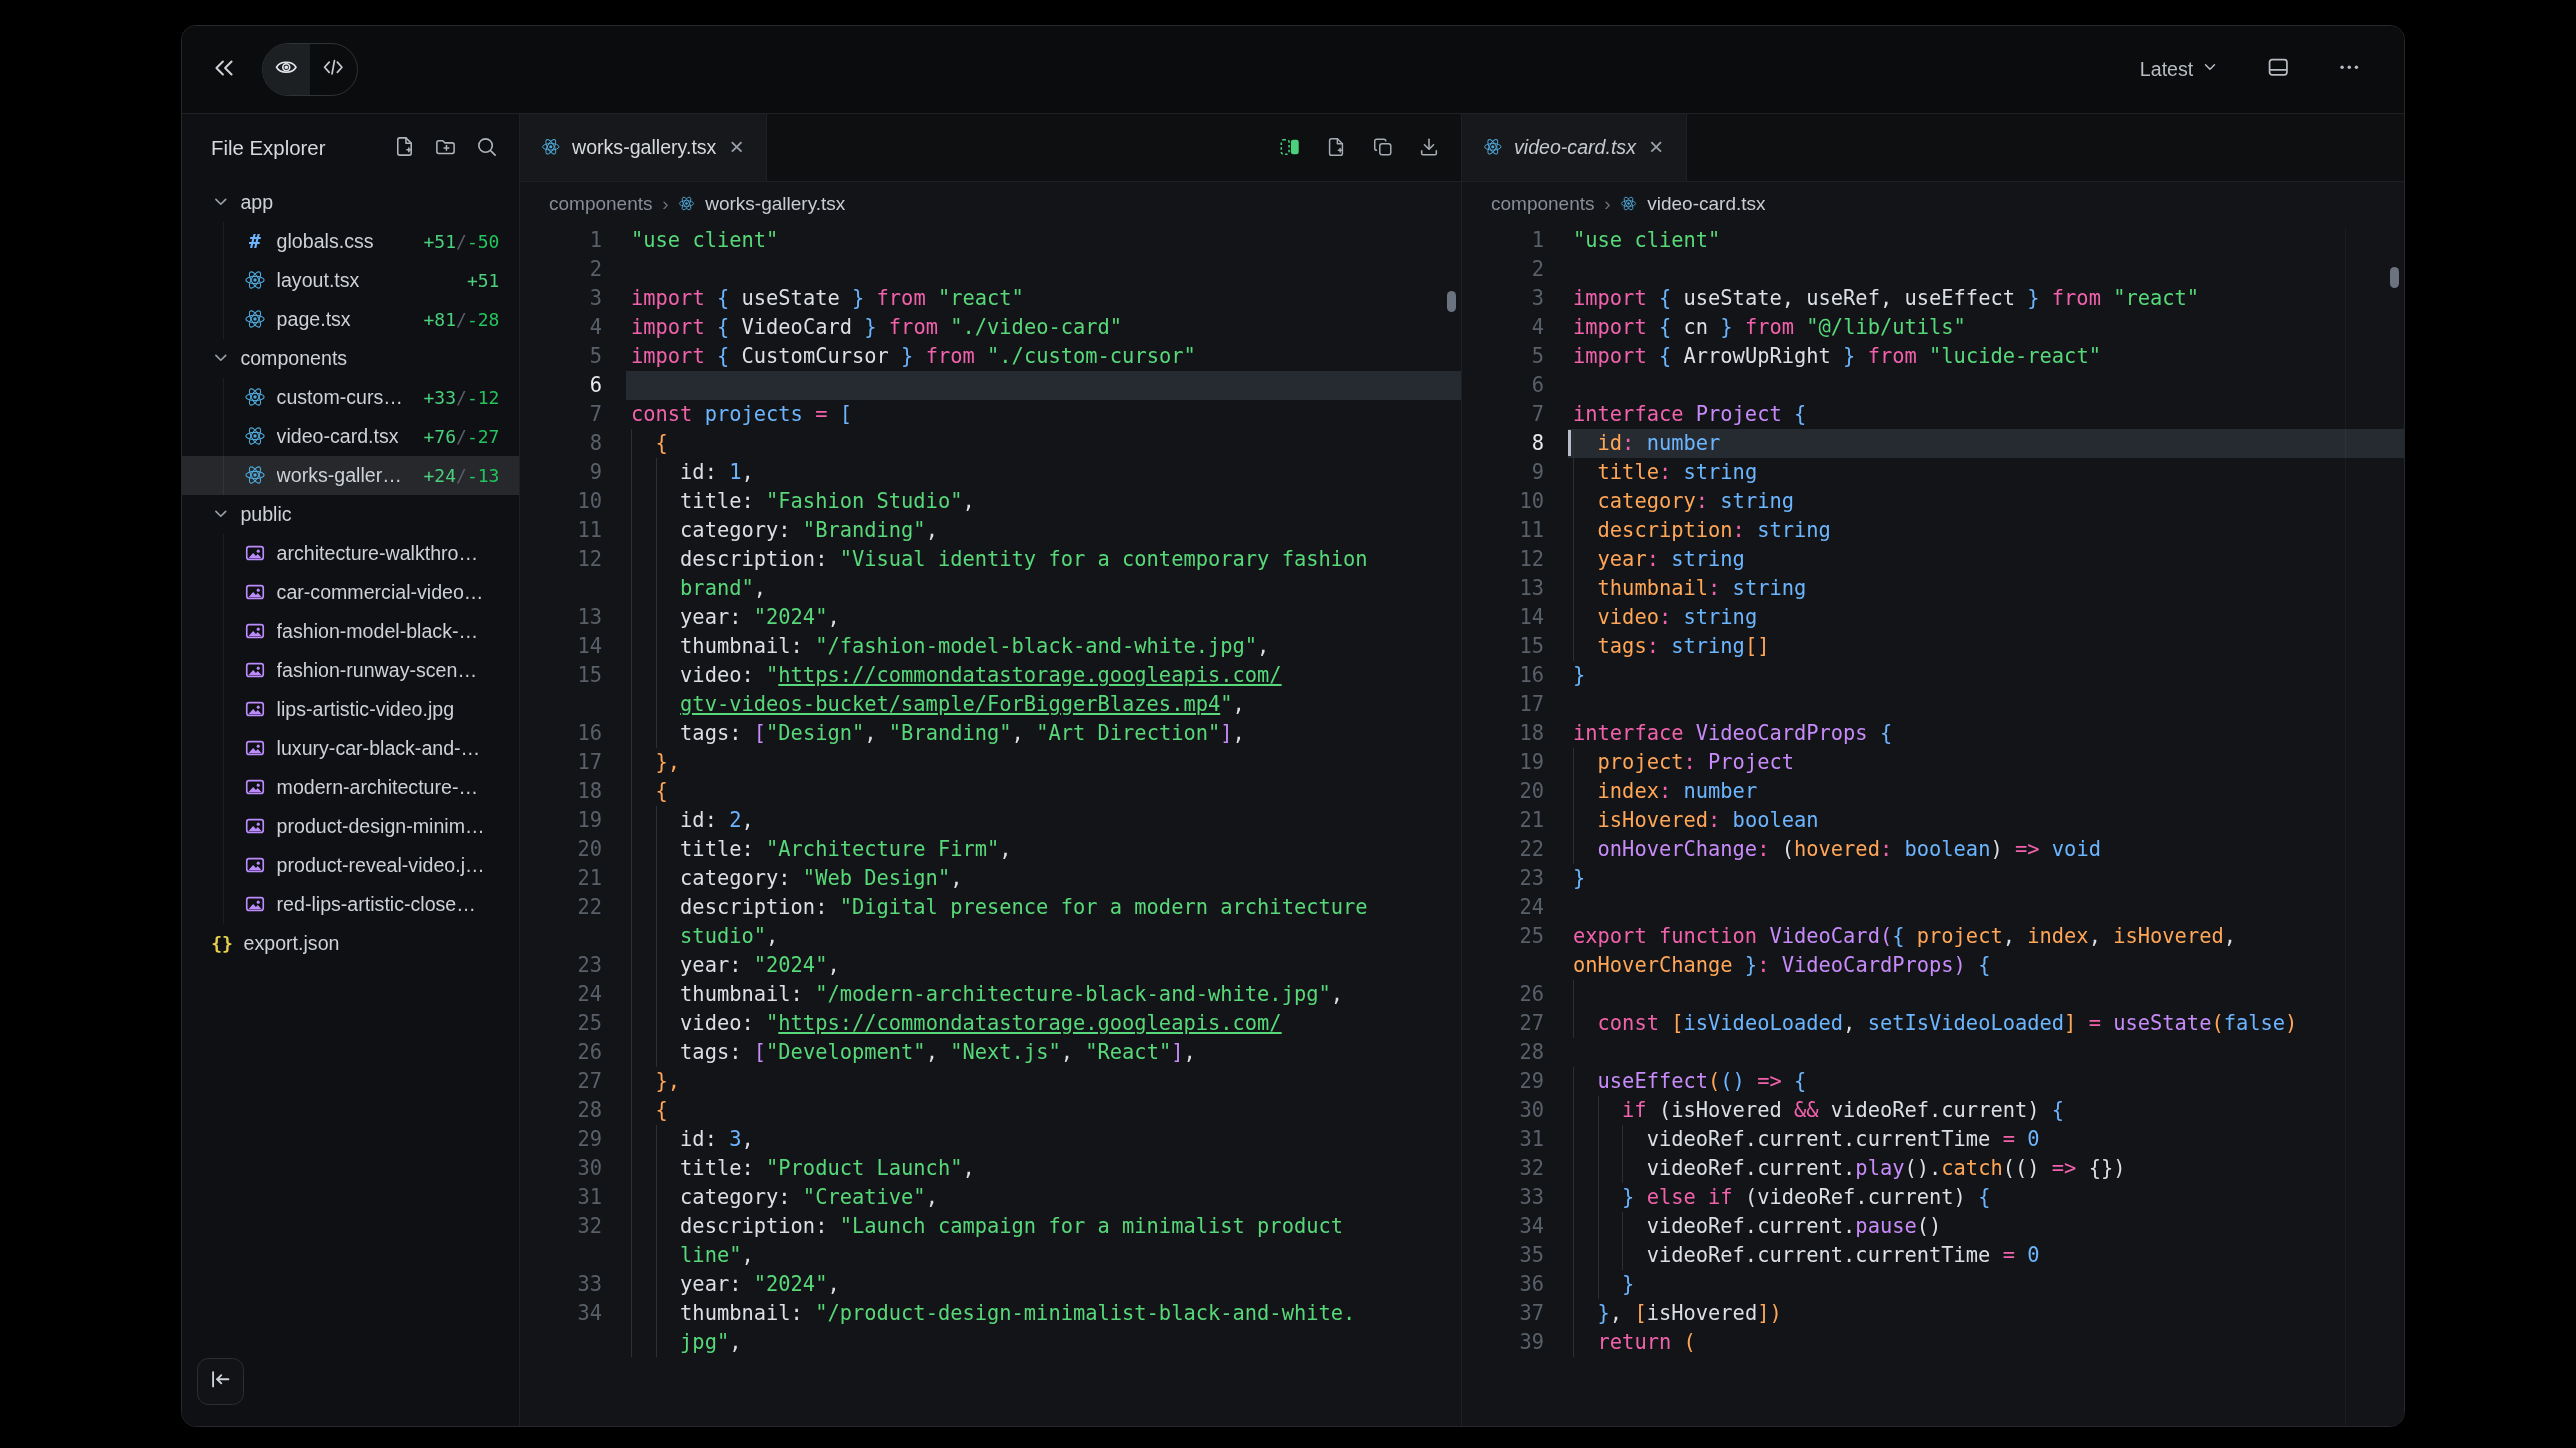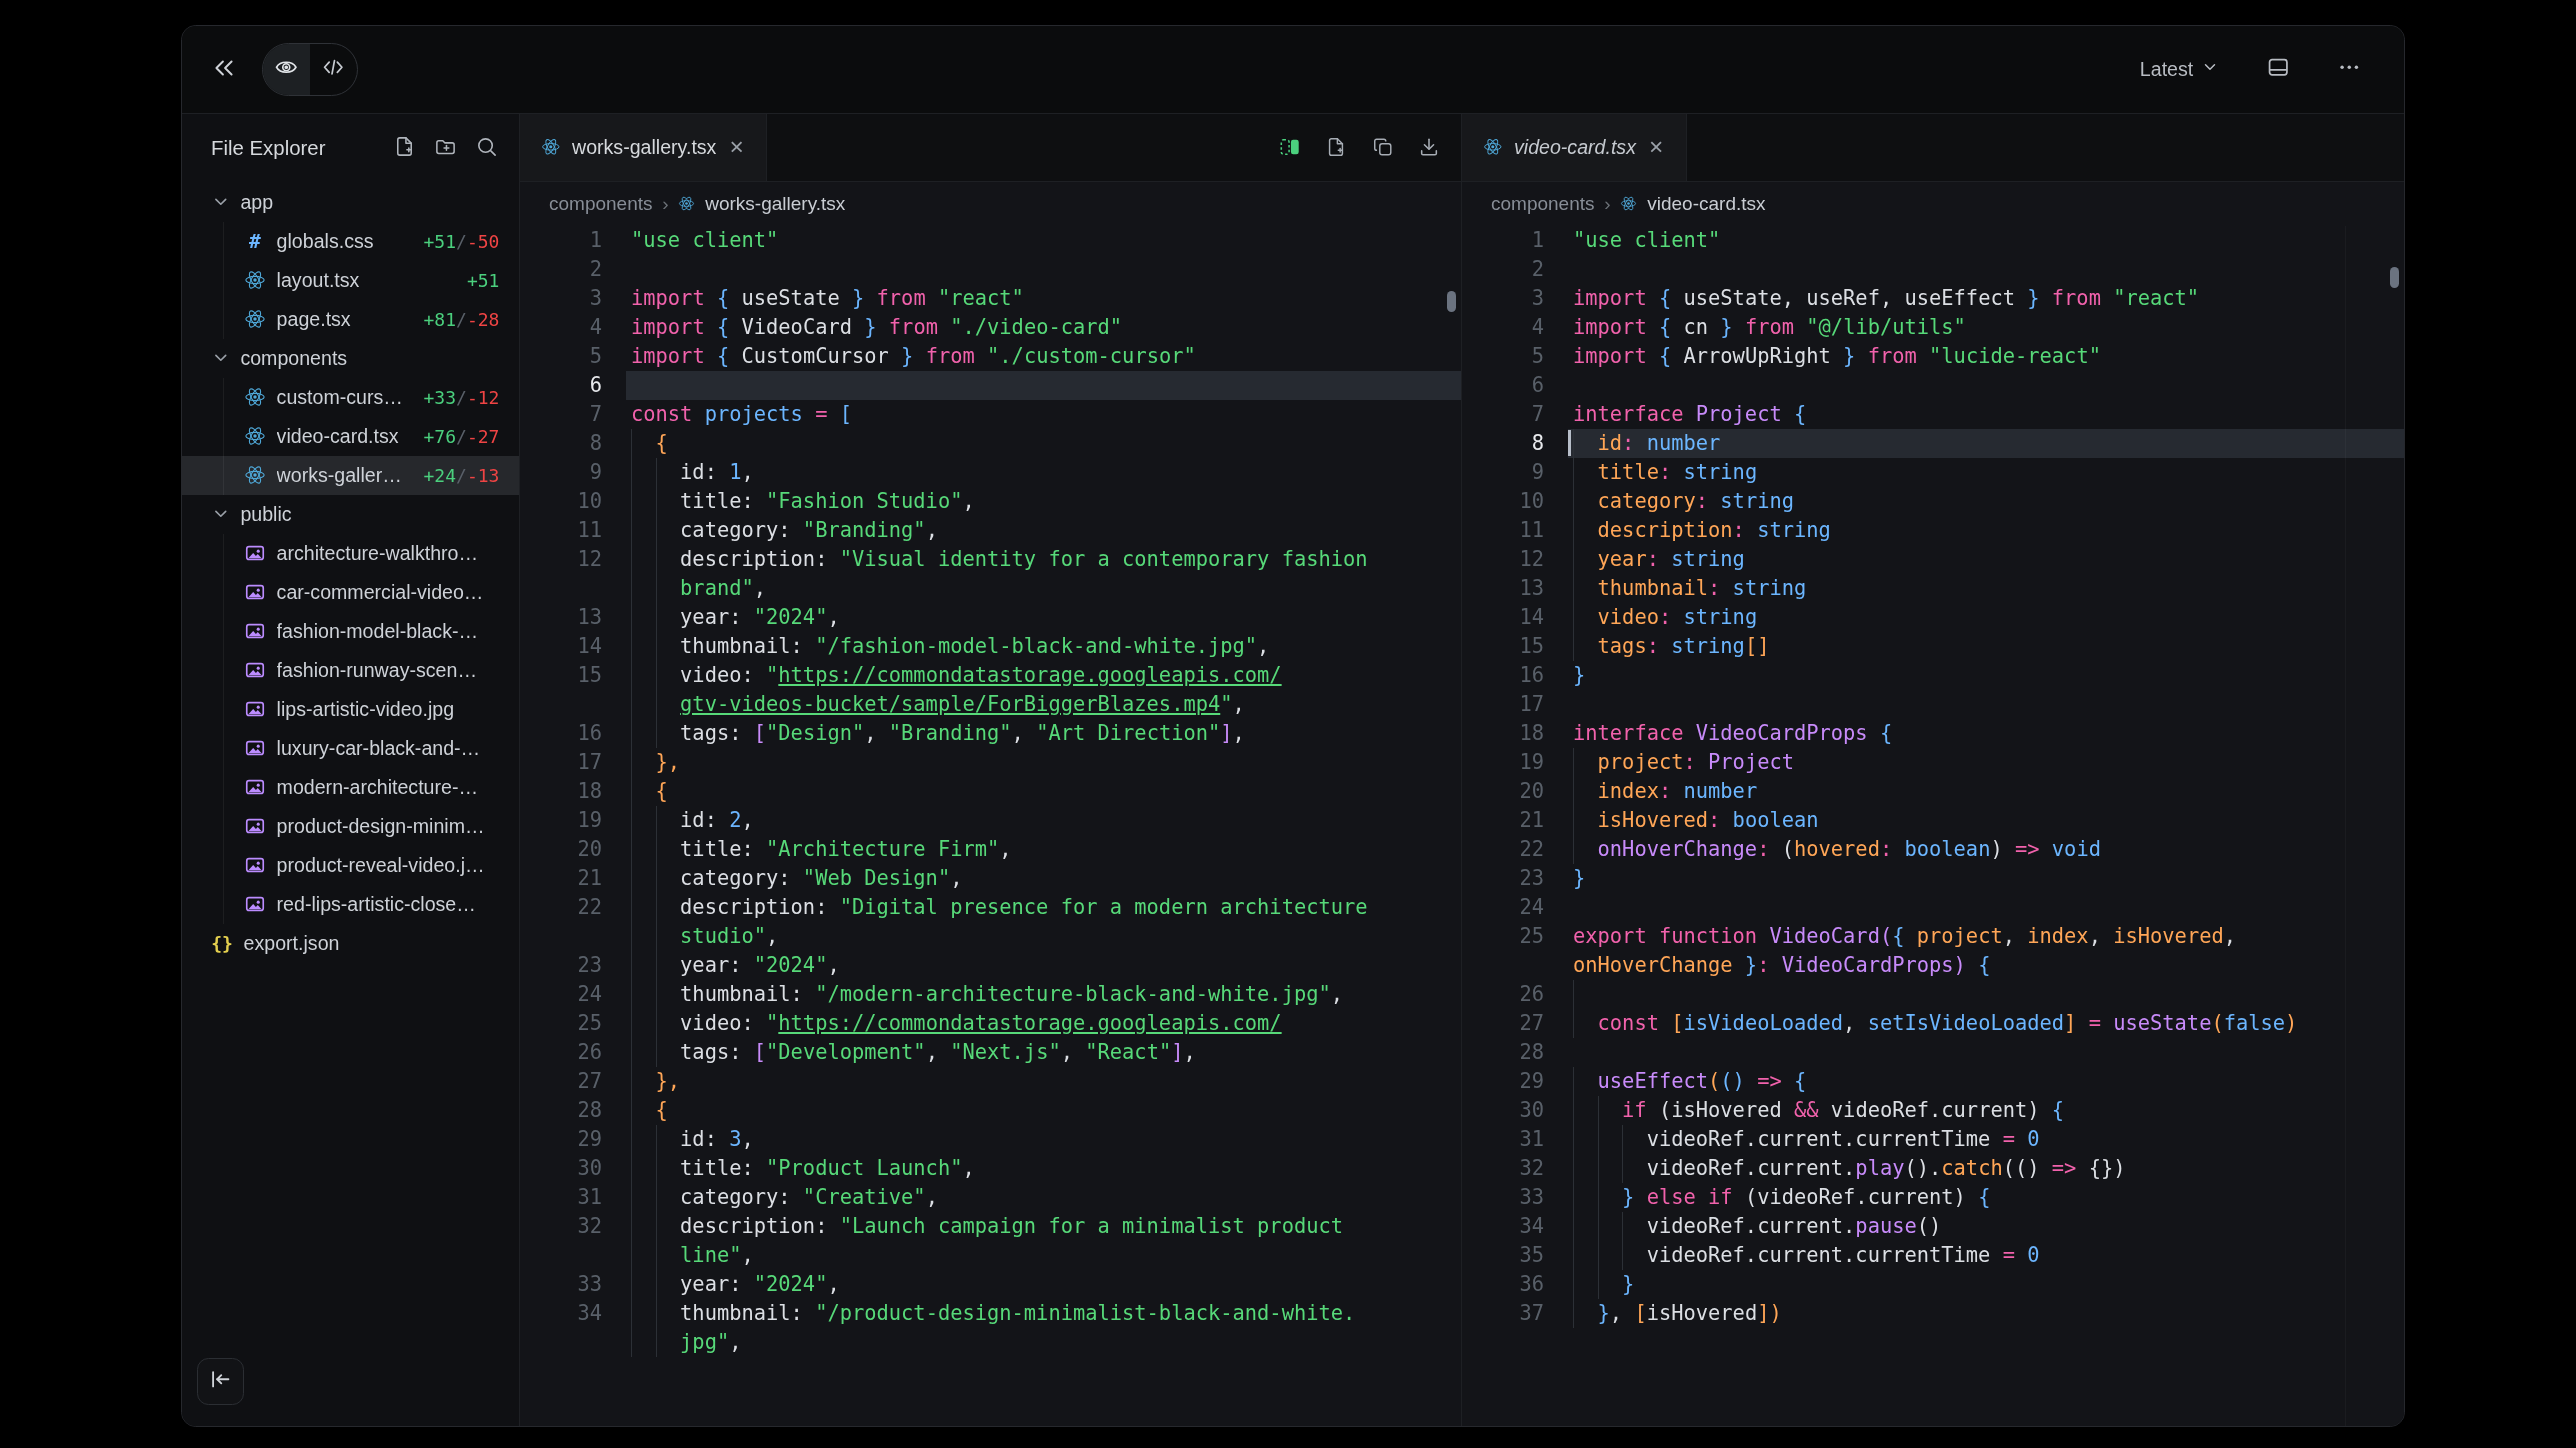--- a/index.html
+++ b/index.html
@@ -27,21 +27,21 @@
   .tree{font-size:19.6px;}
   .trow{height:39px;display:flex;align-items:center;position:relative;padding-right:19.6px;cursor:pointer;color:#ced2d8;}
   .trow.sel{background:#26282c;}
   .trow .chev{margin-left:29px;margin-right:9.8px;display:flex;}
   .trow .ficon{display:flex;width:22px;justify-content:center;margin-right:10.6px;}
   .trow.d1 .ficon{margin-left:62px;}
   .trow.d0 .ficon{margin-left:29px;}
   .flabel{white-space:nowrap;overflow:hidden;text-overflow:ellipsis;min-width:0;}
   .tguide{position:absolute;left:41px;top:0;bottom:0;width:0.8px;background:rgba(255,255,255,.06);}
   .diff{margin-left:auto;font-family:"DejaVu Sans Mono",monospace;font-size:18px;white-space:nowrap;padding-left:9.8px;}
-  .dplus{color:#4bd07e;} .dmin{color:#ef4444;margin-top:20px;} .dslash{color:#596069;}
+  .dplus{color:#4bd07e;} .dmin{color:#22c55e;margin-top:20px;} .dslash{color:#596069;}
   .hashicon{color:#6cb6ff;font-weight:bold;font-size:19.6px;font-family:"DejaVu Sans Mono",monospace;}
   .braceicon{color:#e3cf4f;font-weight:bold;font-size:18px;font-family:"DejaVu Sans Mono",monospace;}
   .sb-collapse{position:absolute;left:14.7px;bottom:21px;width:47px;height:47px;border:0.8px solid #2b2e33;
                border-radius:11.4px;background:#121316;display:flex;align-items:center;justify-content:center;cursor:pointer;}
   
   .editors{flex:1;display:flex;min-width:0;}
   .pane{position:relative;display:flex;flex-direction:column;min-width:0;background:#131418;}
   .pane0{flex:0 0 941px;border-right:0.8px solid #1e2024;}
   .pane1{flex:1;}
   .tabbar{flex:0 0 67px;background:#0e0f11;border-bottom:0.8px solid #1e2024;display:flex;align-items:stretch;position:relative;}
@@ -939,20 +939,25 @@
               <span class="ln">36</span>
               <span class="cg" style="left: calc(0ch + 111px);"></span>
               <span class="cg" style="left: calc(2ch + 111px);"></span>
               <span class="lc" style="padding-left: calc(4ch + 29px);"><span class="tk-b">}</span></span>
             </div>
             <div class="cl">
               <span class="ln">37</span>
               <span class="cg" style="left: calc(0ch + 111px);"></span>
               <span class="lc" style="padding-left: calc(2ch + 29px);"><span class="tk-b">}</span><span class="tk-w">, </span><span class="tk-o">[</span><span class="tk-w">isHovered</span><span class="tk-o">]</span><span class="tk-o">)</span></span>
             </div>
+            <div class="cl">
+              <span class="ln">39</span>
+              <span class="cg" style="left: calc(0ch + 111px);"></span>
+              <span class="lc" style="padding-left: calc(2ch + 29px);"><span class="tk-p">return </span><span class="tk-o">(</span></span>
+            </div>
             <div class="thumb" style="top: 41px;"></div>
             <div class="vline"></div>
           </div>
         </section>
     </div>
   </div>
 </div>
 
 
 </body></html>

